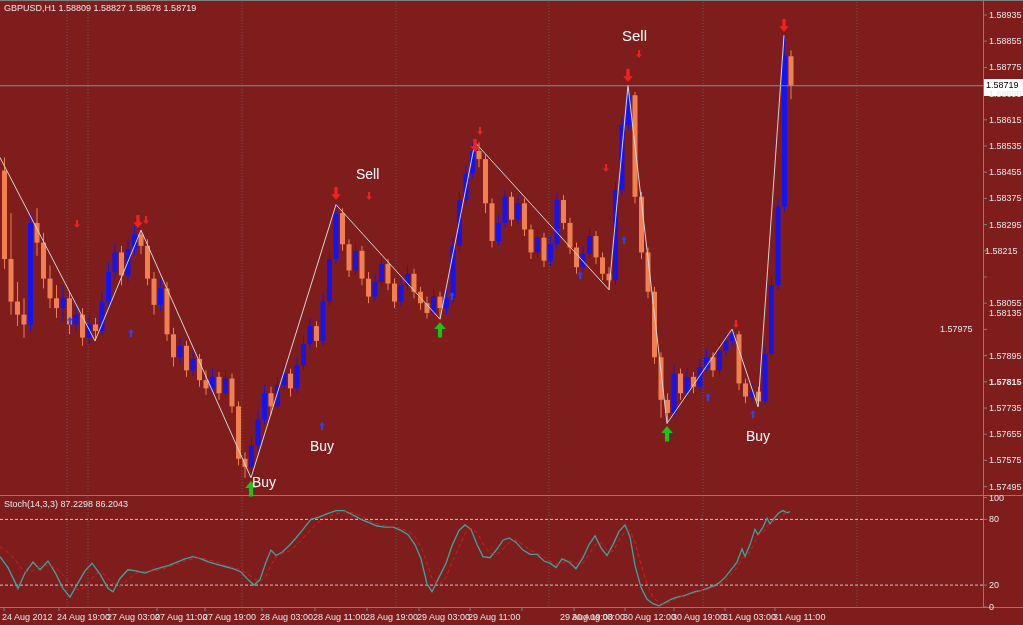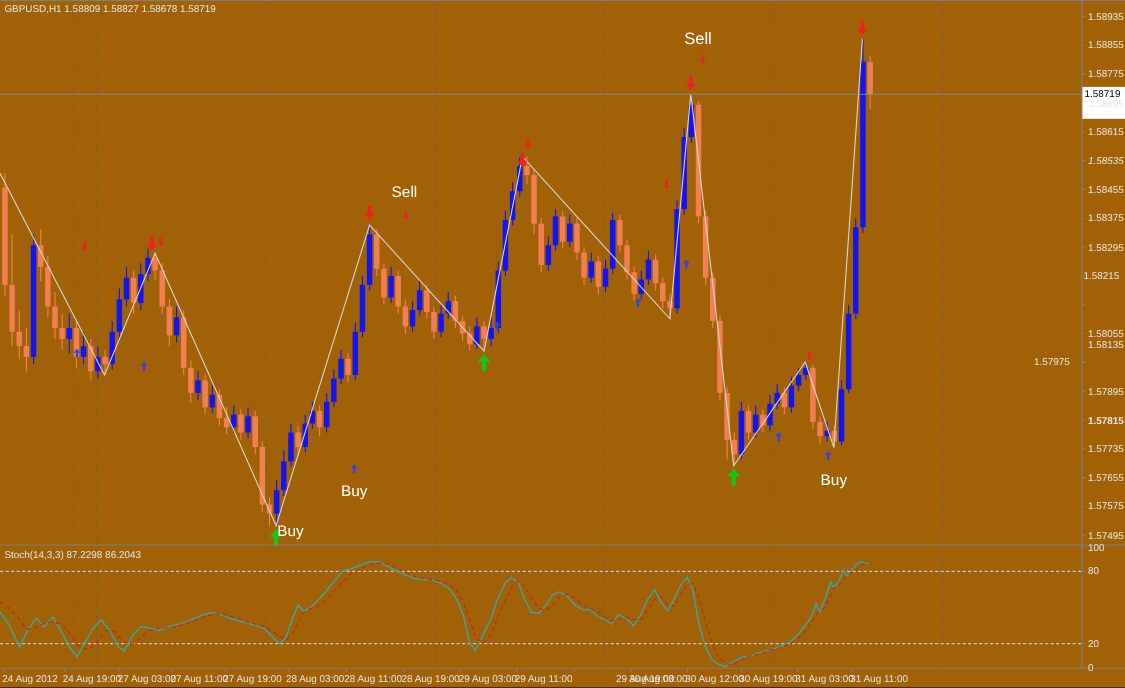--- a/index.html
+++ b/index.html
@@ -1,23 +1,23 @@
 <!DOCTYPE html>
 <html><head>
 <meta charset="utf-8">
 <style>
   html,body{margin:0;padding:0;background:#000;}
-  #window{position:relative;width:1023px;height:625px;background:#a16207;overflow:hidden;
+  #window{position:relative;width:1023px;height:625px;background:#7f1d1d;overflow:hidden;
           font-family:"Liberation Sans",sans-serif;}
   .lbl{position:absolute;color:#E6E6E6;font-size:9px;line-height:11px;white-space:nowrap;}
   .signal{position:absolute;color:#FFFFFF;font-size:14px;white-space:nowrap;}
   #ohlc-title{left:4px;top:3px;}
   #stoch-label{left:4px;top:499px;}
   #copyright{left:3px;top:597px;font-size:10px;color:#EFEFEF;}
-  #price-badge{position:absolute;left:984px;top:79px;width:38px;height:29px;background:#FFFFFF;
+  #price-badge{position:absolute;left:984px;top:79px;width:38px;height:17px;background:#FFFFFF;
                color:#000;font-size:9px;line-height:13px;text-align:left;padding-left:2px;}
   svg{position:absolute;left:0;top:0;}
 </style>
 </head>
 <body>
 <div id="window">
 
 <svg id="chart-svg" width="1023" height="625">
       <line x1="67" y1="2" x2="67" y2="494" stroke="#5E5E5E" stroke-dasharray="1,2"></line>
       <line x1="67" y1="497" x2="67" y2="606" stroke="#5E5E5E" stroke-dasharray="1,2"></line>
@@ -354,21 +354,21 @@
 <div class="lbl" id="ohlc-title">GBPUSD,H1  1.58809 1.58827 1.58678 1.58719</div>
 <div class="lbl" id="stoch-label">Stoch(14,3,3) 87.2298 86.2043</div>
 <div id="price-badge">1.58719</div>
 
 <div id="price-axis">
       <span class="lbl" style="left: 989px; top: 10px;">1.58935</span>
       <span class="lbl" style="left: 989px; top: 36.2px;">1.58855</span>
       <span class="lbl" style="left: 989px; top: 62.4px;">1.58775</span>
       <span class="lbl" style="left: 989px; top: 88.6px;">1.58695</span>
       <span class="lbl" style="left: 989px; top: 114.8px;">1.58615</span>
-      <span class="lbl" style="left: 989px; top: 141px; font-style: italic;">1.58535</span>
+      <span class="lbl" style="left: 989px; top: 141px;">1.58535</span>
       <span class="lbl" style="left: 989px; top: 167.2px;">1.58455</span>
       <span class="lbl" style="left: 989px; top: 193.4px;">1.58375</span>
       <span class="lbl" style="left: 989px; top: 219.6px;">1.58295</span>
       <span class="lbl" style="left: 985px; top: 245.8px;">1.58215</span>
       <span class="lbl" style="left: 989px; top: 272px; margin-top: 36px;">1.58135</span>
       <span class="lbl" style="left: 989px; top: 298.2px;">1.58055</span>
       <span class="lbl" style="left: 940px; top: 324.4px;">1.57975</span>
       <span class="lbl" style="left: 989px; top: 350.6px;">1.57895</span>
       <span class="lbl" style="left: 989px; top: 376.8px; font-weight: bold;">1.57815</span>
       <span class="lbl" style="left: 989px; top: 403px;">1.57735</span>

